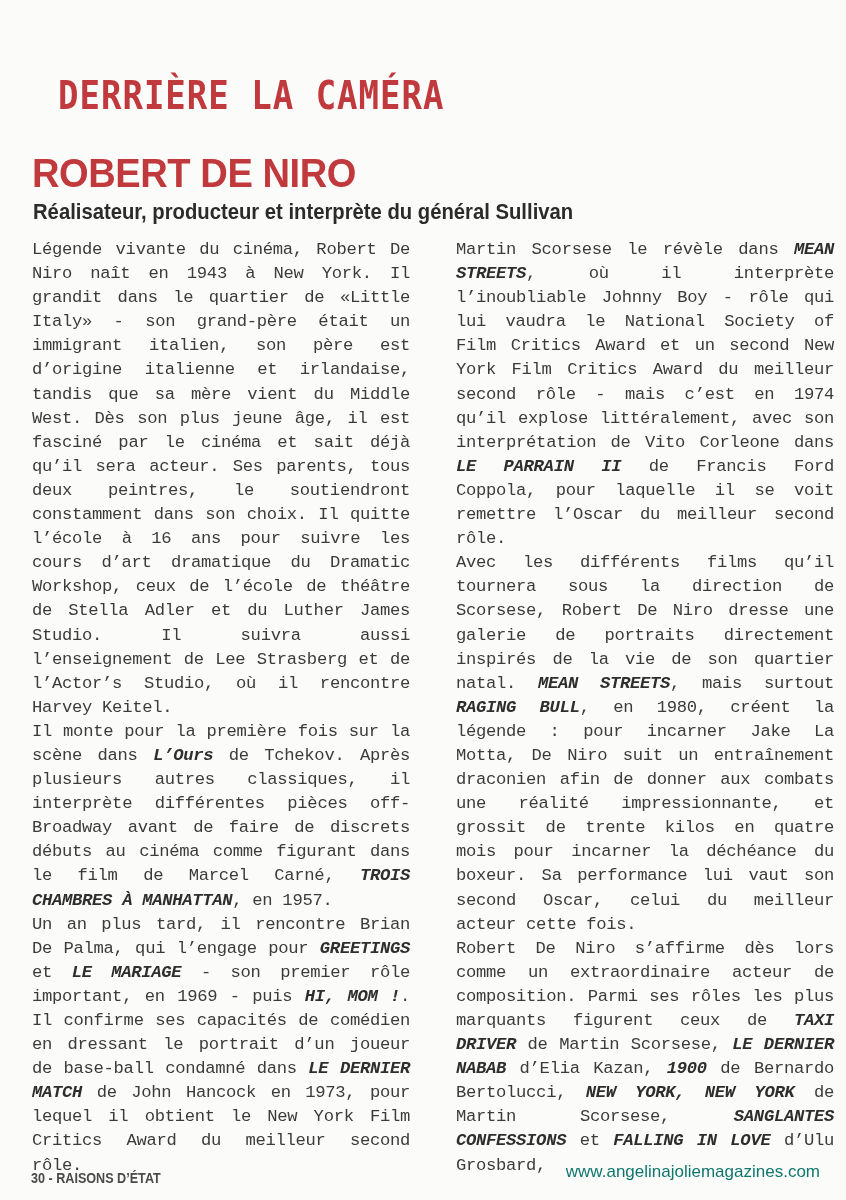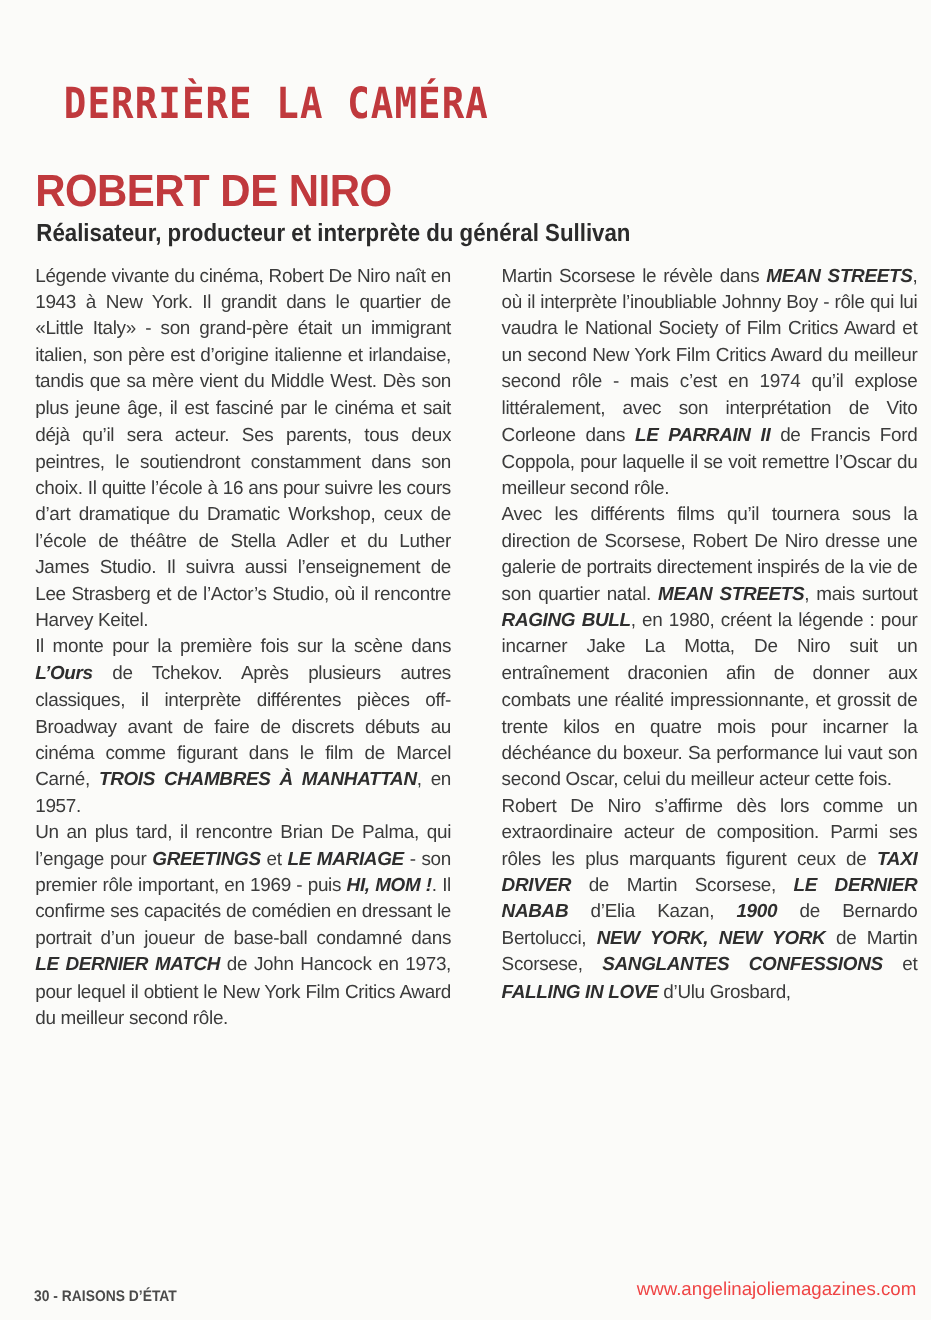--- a/index.html
+++ b/index.html
@@ -37,21 +37,21 @@
     font-family: "Liberation Sans", sans-serif;
     font-weight: bold;
     font-size: 22.5px;
     color: #2b2b2b;
     transform: scaleX(0.9);
     transform-origin: left top;
     white-space: nowrap;
   }
   .col {
     position: absolute; top: 238px; width: 378px;
-    font-family: Liberation Sans, sans-serif;
+    font-family: Liberation Mono, monospace;
     font-size: 17.2px;
     line-height: 24.1px;
     text-align: justify;
     color: #3b3b3b;
     letter-spacing: -0.3px;
   }
   .col-left { left: 32px; }
   .col-right { left: 456px; }
   .col p { margin: 0; }
   .col b { font-style: italic; font-weight: bold; color: #2e2e2e; }
@@ -59,24 +59,24 @@
     position: absolute; left: 31px; top: 1170px;
     font-family: "Liberation Sans", sans-serif;
     font-weight: bold;
     font-size: 14px;
     color: #4a4a4a;
     transform: scaleX(0.9);
     transform-origin: left top;
     white-space: nowrap;
   }
   .footer-right {
-    position: absolute; right: 13px; top: 1162px;
+    position: absolute; right: 26px; top: 1162px;
     font-family: "Liberation Sans", sans-serif;
     font-size: 17px;
-    color: #ef4444;
+    color: #0f766e;
     white-space: nowrap;
   }
 </style>
 </head>
 <body>
 
 <div class="section-title">DERRIÈRE LA CAMÉRA</div>
 <div class="name-title">ROBERT DE NIRO</div>
 <div class="subtitle">Réalisateur, producteur et interprète du général Sullivan</div>
 

